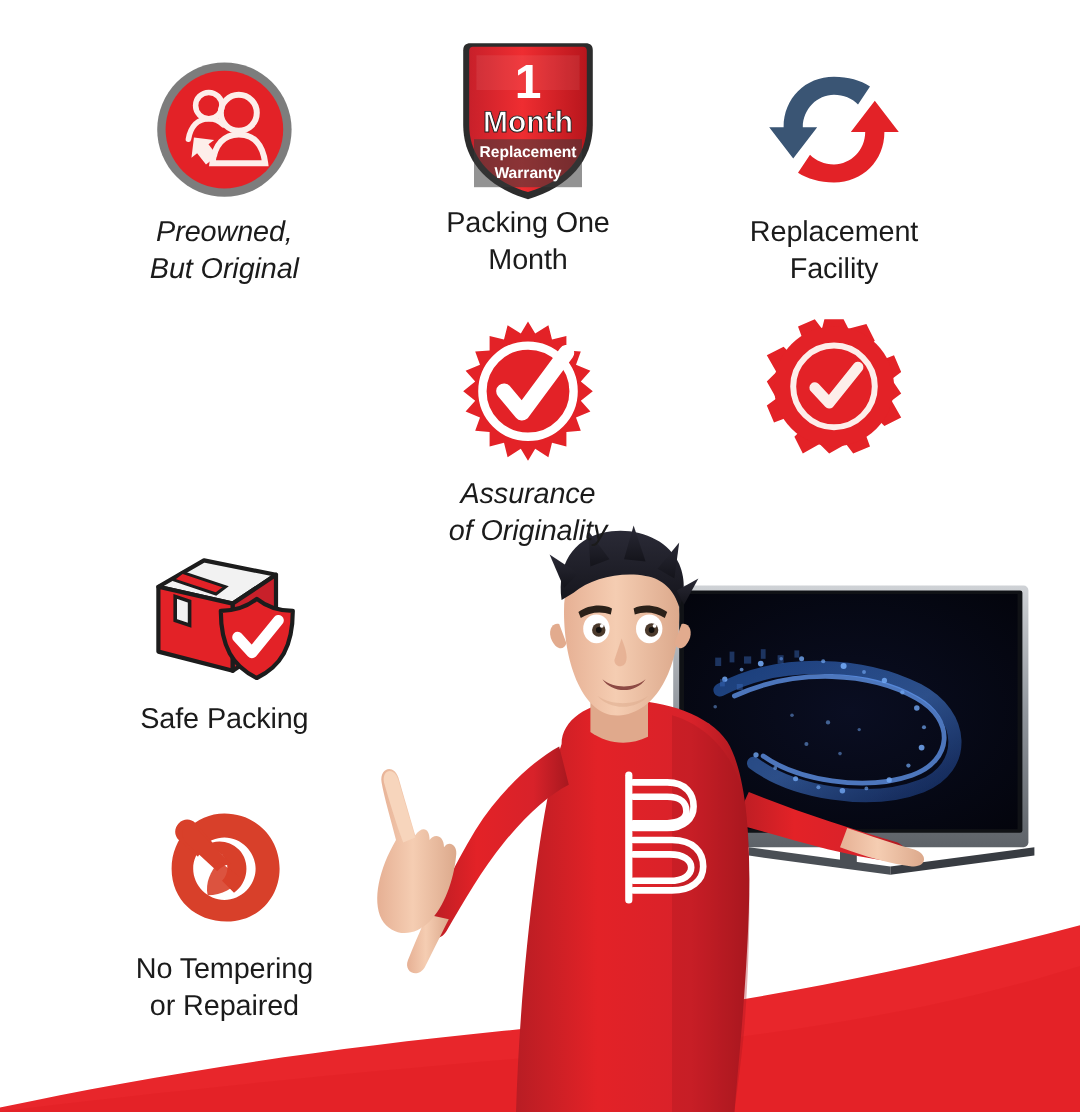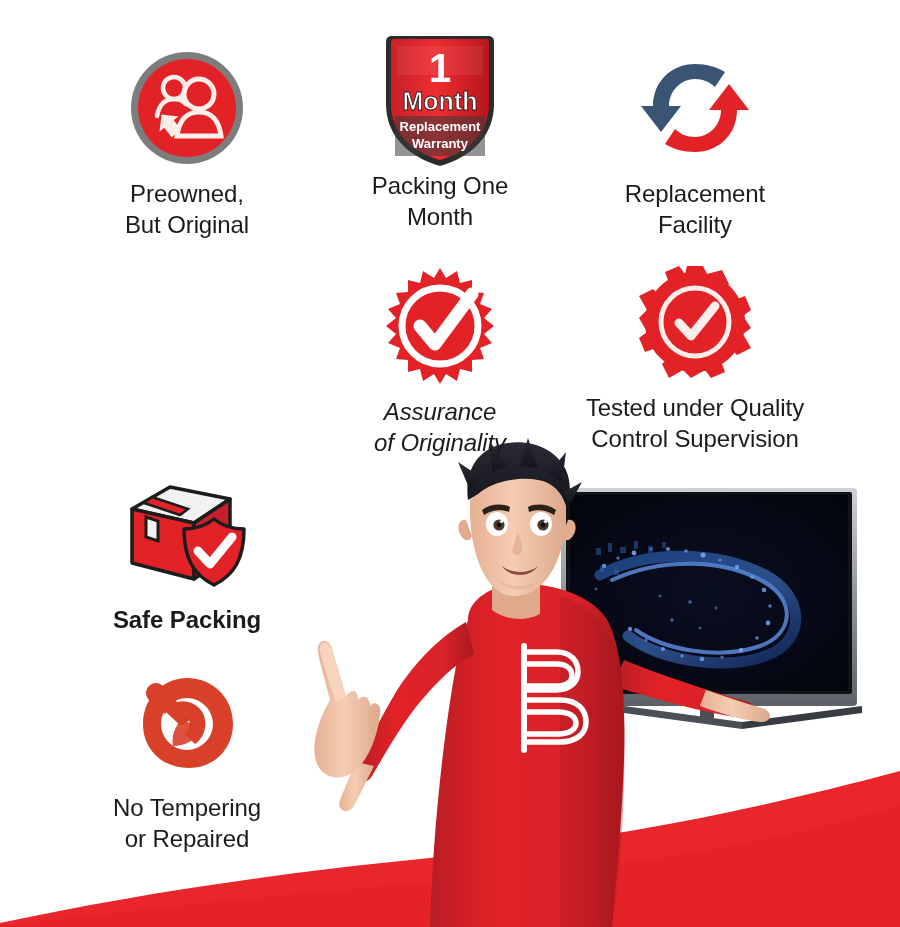--- a/index.html
+++ b/index.html
@@ -40,29 +40,29 @@
   .feature .caption {
     margin-top: 6px;
     font-size: 24px;
     line-height: 1.30;
     color: #1b1b1b;
     letter-spacing: -0.1px;
     white-space: pre-line;
   }
 
   
-  .f-preowned    { left: 52px;  top: 44px; }
+  .f-preowned    { left: 52px;  top: 44px; font-style: italic; }
   .f-warranty    { left: 305px; top: 36px; }
   .f-replacement { left: 560px; top: 44px; }
 
   .f-damage      { left: 52px;  top: 262px; }
   .f-assurance   { left: 305px; top: 262px; font-style: italic; }
   .f-tested      { left: 560px; top: 258px; }
 
-  .f-packing     { left: 52px;  top: 470px; font-weight: bold; }
+  .f-packing     { left: 52px;  top: 450px; }
   .f-tempering   { left: 52px;  top: 658px; }
 
   
   .scene {
     position: absolute;
     left: 0; top: 0;
     width: 900px; height: 927px;
     z-index: 2;
     pointer-events: none;
   }
@@ -346,22 +346,20 @@
                      L36,27 L26,39 L30,50 L16,56 L10,48 L-4,56 L-12,48
                      L-26,56 L-33,42 L-27,36 L-39,26 L-50,30 L-56,16
                      L-48,10 L-56,-4 L-48,-12 L-56,-26 L-42,-33 L-36,-27
                      L-26,-39 L-30,-50 L-16,-56 L-10,-48 Z"></path>
           </g>
           <circle cx="58" cy="58" r="50" fill="#e32227"></circle>
           <circle cx="58" cy="58" r="34" fill="none" stroke="#fdeeea" stroke-width="5"></circle>
           <path d="M42,59 L54,72 L78,42" fill="none" stroke="#fdeeea" stroke-width="9" stroke-linecap="round" stroke-linejoin="round"></path>
         </svg>
       </div>
-      <div class="caption">Tested under Quality
-Control Supervision</div>
     </div>
 
     <div class="feature f-packing">
       <div class="art">
         <svg width="130" height="118" viewBox="0 0 130 118">
 
           <path d="M10,34 L48,12 L108,24 L72,48 Z" fill="#f2f2f2" stroke="#1c1c1c" stroke-width="3.5" stroke-linejoin="round"></path>
           <path d="M10,34 L72,48 L72,104 L10,88 Z" fill="#e32227" stroke="#1c1c1c" stroke-width="3.5" stroke-linejoin="round"></path>
           <path d="M72,48 L108,24 L108,80 L72,104 Z" fill="#c8202a" stroke="#1c1c1c" stroke-width="3.5" stroke-linejoin="round"></path>
 

